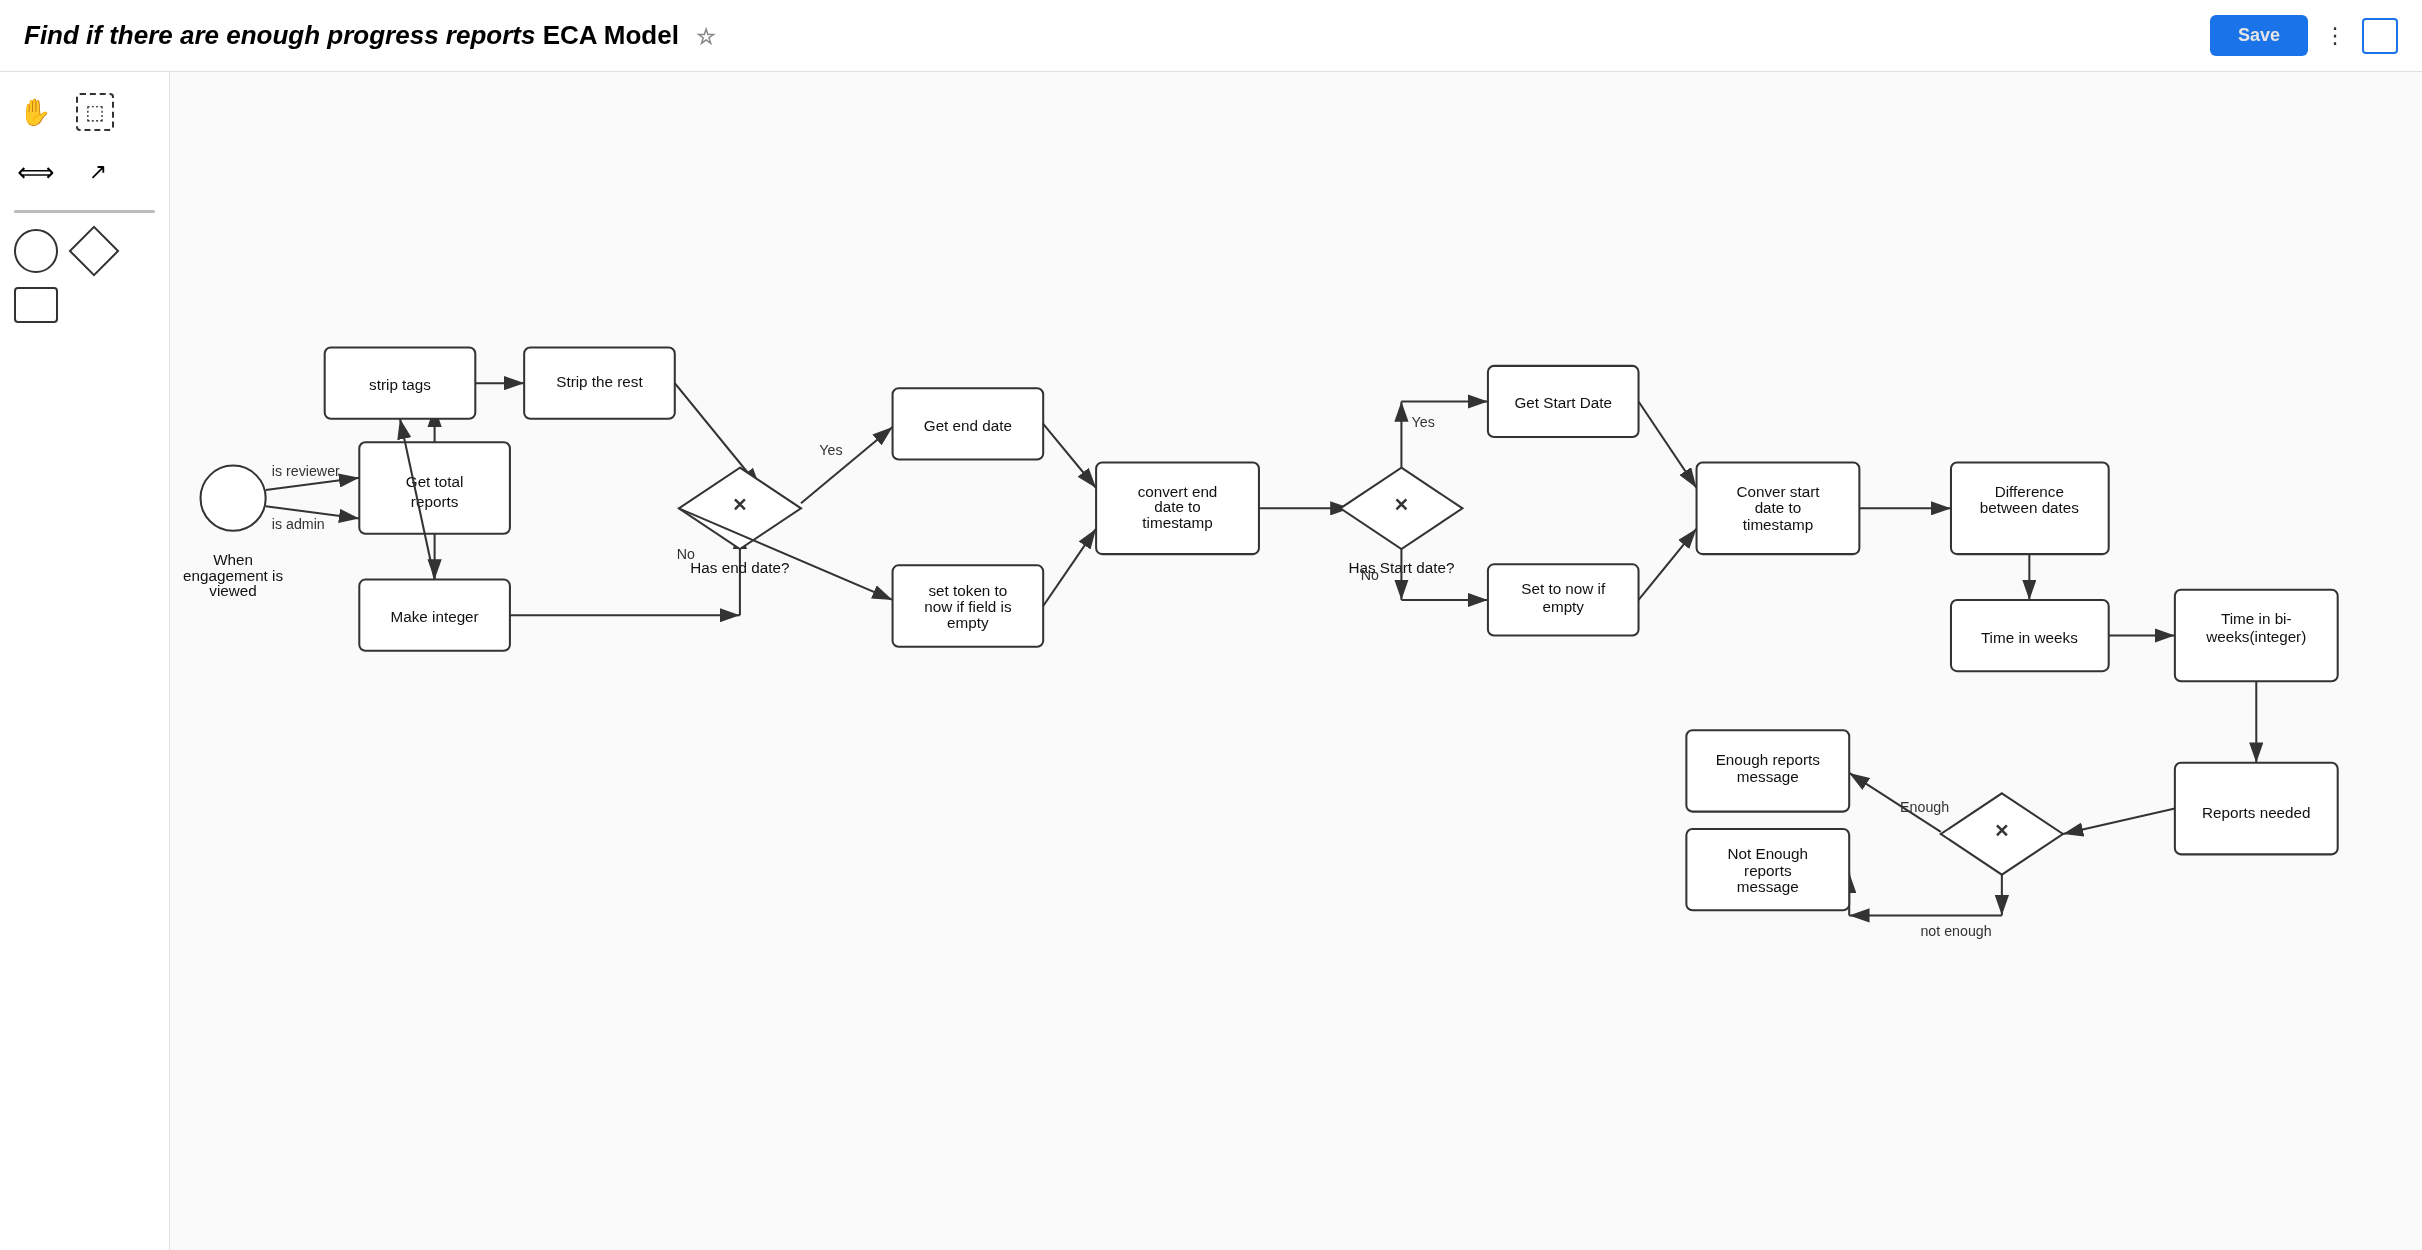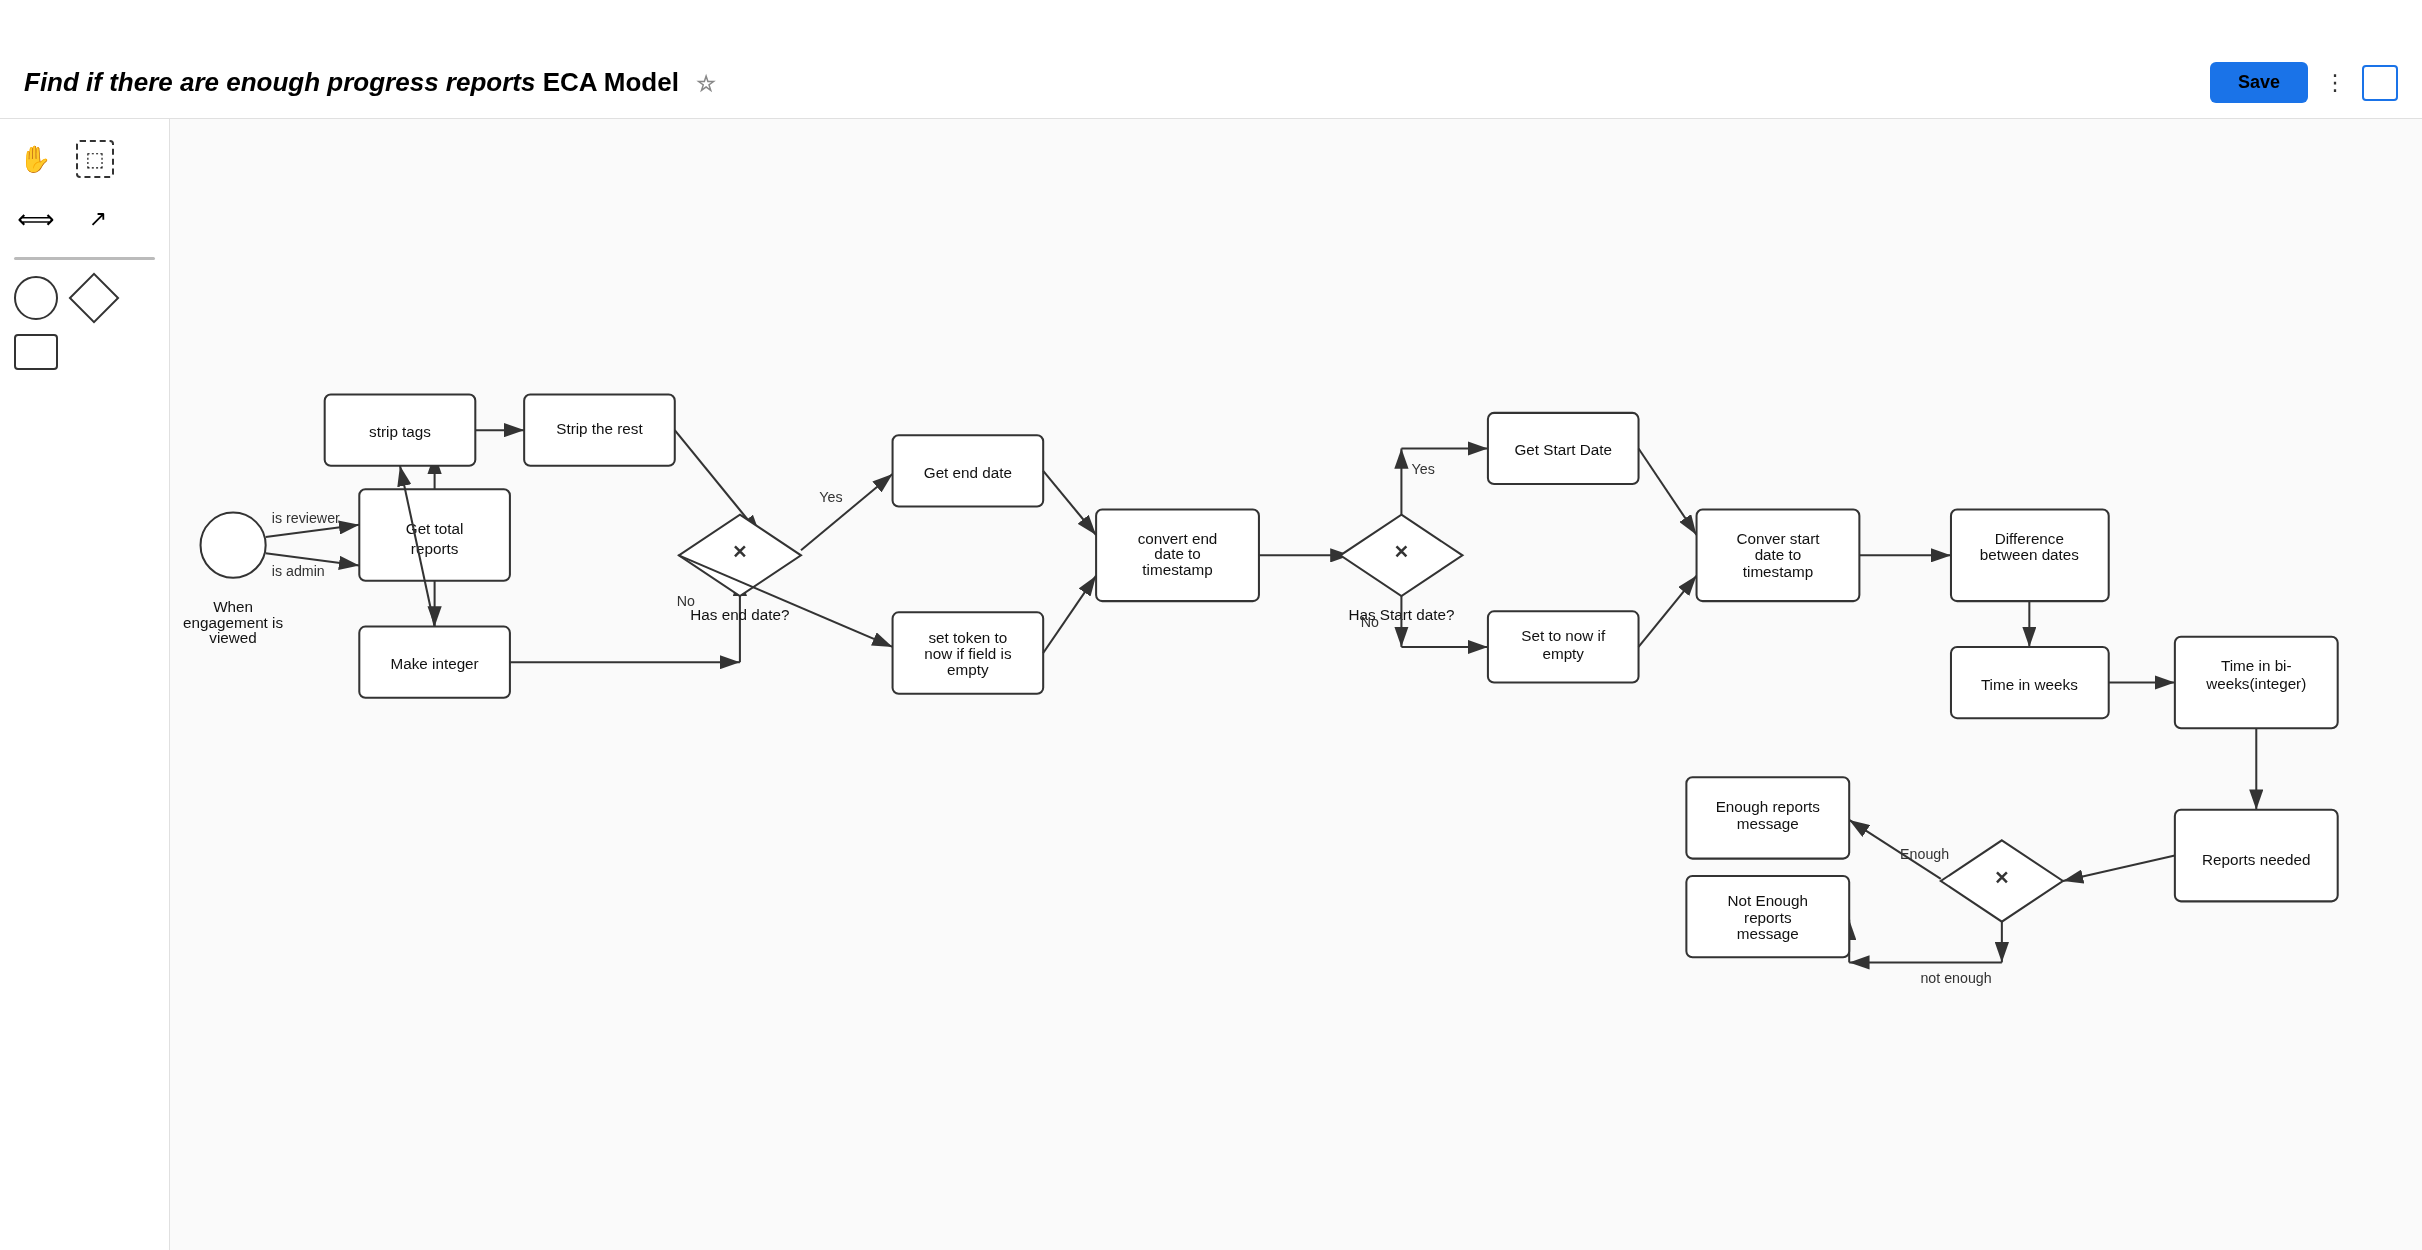--- a/index.html
+++ b/index.html
@@ -4,21 +4,20 @@
   <style>
     * { box-sizing: border-box; margin: 0; padding: 0; }
     body { font-family: Arial, sans-serif; background: #fff; overflow: hidden; width: 2422px; height: 1250px; }
 
     #header {
       display: flex;
       align-items: center;
       padding: 16px 24px;
       border-bottom: 1px solid #e0e0e0;
       height: 72px;
-      margin-top: 47px;
     }
 
     #header-title {
       font-size: 26px;
       font-weight: bold;
       font-style: italic;
       flex: 1;
     }
 
     #header-title span.normal {
@@ -34,21 +33,21 @@
     }
 
     .header-actions {
       display: flex;
       align-items: center;
       gap: 8px;
     }
 
     .save-btn {
       background: #1a73e8;
-      color: #000000;
+      color: #e5e5e5;
       border: none;
       border-radius: 6px;
       padding: 10px 28px;
       font-size: 18px;
       font-weight: bold;
       cursor: pointer;
     }
 
     .more-btn {
       background: none;

